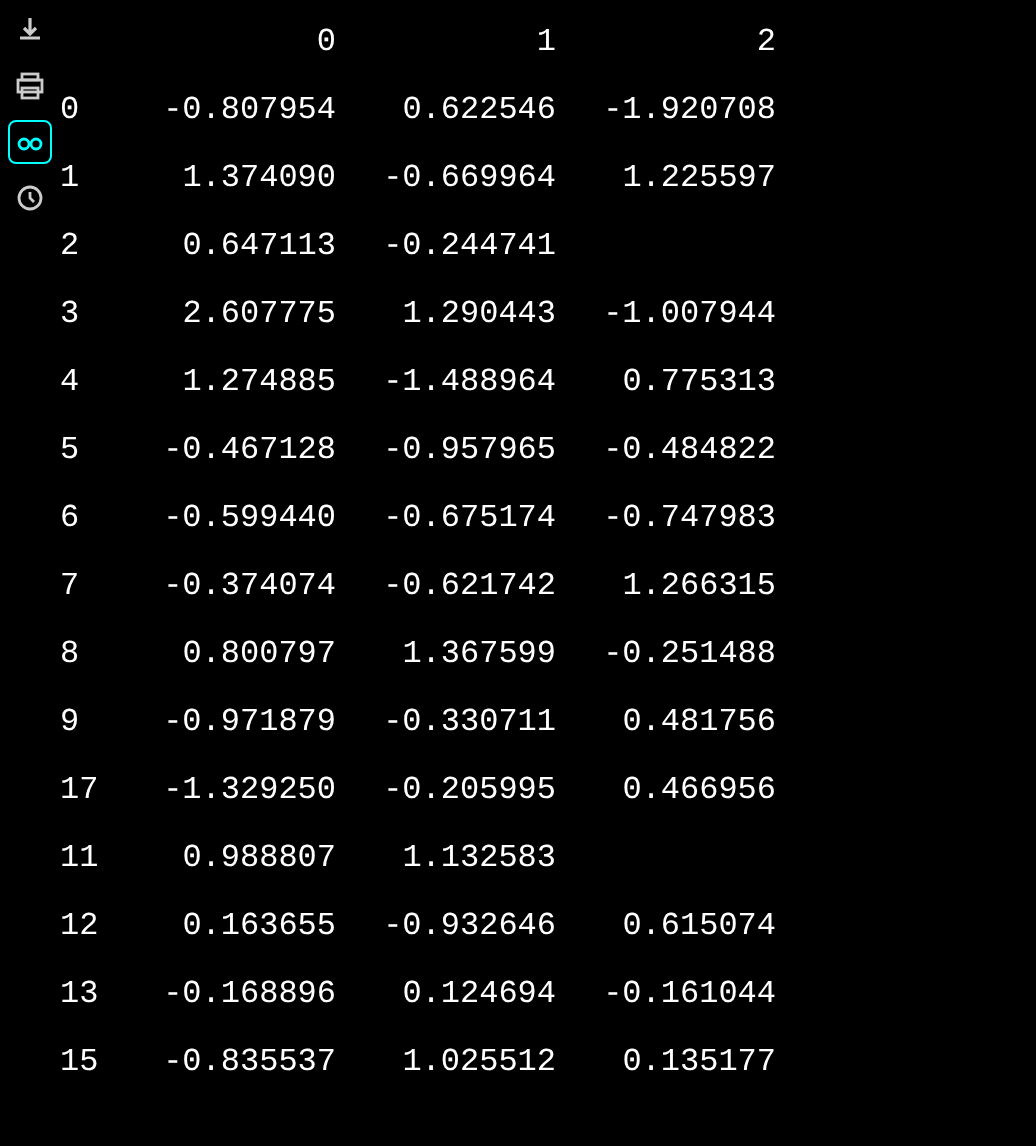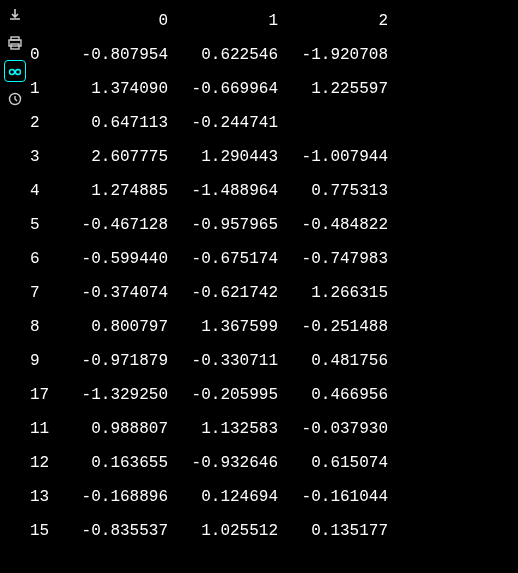--- a/index.html
+++ b/index.html
@@ -105,18 +105,18 @@
       <div class="data-row"><span class="idx-col">1</span><span class="val-col">1.374090</span><span class="val-col">-0.669964</span><span class="val-col">1.225597</span></div>
       <div class="data-row"><span class="idx-col">2</span><span class="val-col">0.647113</span><span class="val-col">-0.244741</span></div>
       <div class="data-row"><span class="idx-col">3</span><span class="val-col">2.607775</span><span class="val-col">1.290443</span><span class="val-col">-1.007944</span></div>
       <div class="data-row"><span class="idx-col">4</span><span class="val-col">1.274885</span><span class="val-col">-1.488964</span><span class="val-col">0.775313</span></div>
       <div class="data-row"><span class="idx-col">5</span><span class="val-col">-0.467128</span><span class="val-col">-0.957965</span><span class="val-col">-0.484822</span></div>
       <div class="data-row"><span class="idx-col">6</span><span class="val-col">-0.599440</span><span class="val-col">-0.675174</span><span class="val-col">-0.747983</span></div>
       <div class="data-row"><span class="idx-col">7</span><span class="val-col">-0.374074</span><span class="val-col">-0.621742</span><span class="val-col">1.266315</span></div>
       <div class="data-row"><span class="idx-col">8</span><span class="val-col">0.800797</span><span class="val-col">1.367599</span><span class="val-col">-0.251488</span></div>
       <div class="data-row"><span class="idx-col">9</span><span class="val-col">-0.971879</span><span class="val-col">-0.330711</span><span class="val-col">0.481756</span></div>
       <div class="data-row"><span class="idx-col">17</span><span class="val-col">-1.329250</span><span class="val-col">-0.205995</span><span class="val-col">0.466956</span></div>
-      <div class="data-row"><span class="idx-col">11</span><span class="val-col">0.988807</span><span class="val-col">1.132583</span><span class="val-col">-0.037930</span></div>
+      <div class="data-row"><span class="idx-col">11</span><span class="val-col">0.988807</span><span class="val-col">1.132583</span></div>
       <div class="data-row"><span class="idx-col">12</span><span class="val-col">0.163655</span><span class="val-col">-0.932646</span><span class="val-col">0.615074</span></div>
       <div class="data-row"><span class="idx-col">13</span><span class="val-col">-0.168896</span><span class="val-col">0.124694</span><span class="val-col">-0.161044</span></div>
       <div class="data-row"><span class="idx-col">15</span><span class="val-col">-0.835537</span><span class="val-col">1.025512</span><span class="val-col">0.135177</span></div>
     </div>
 </div>
 
 </body></html>

